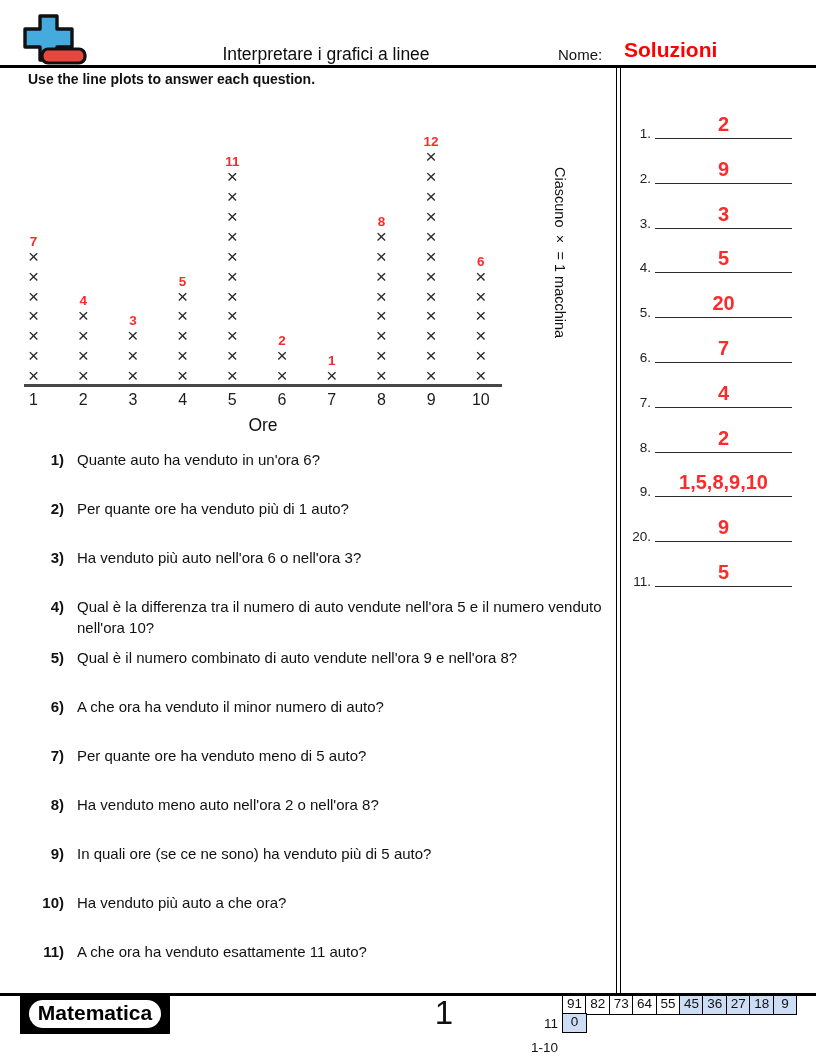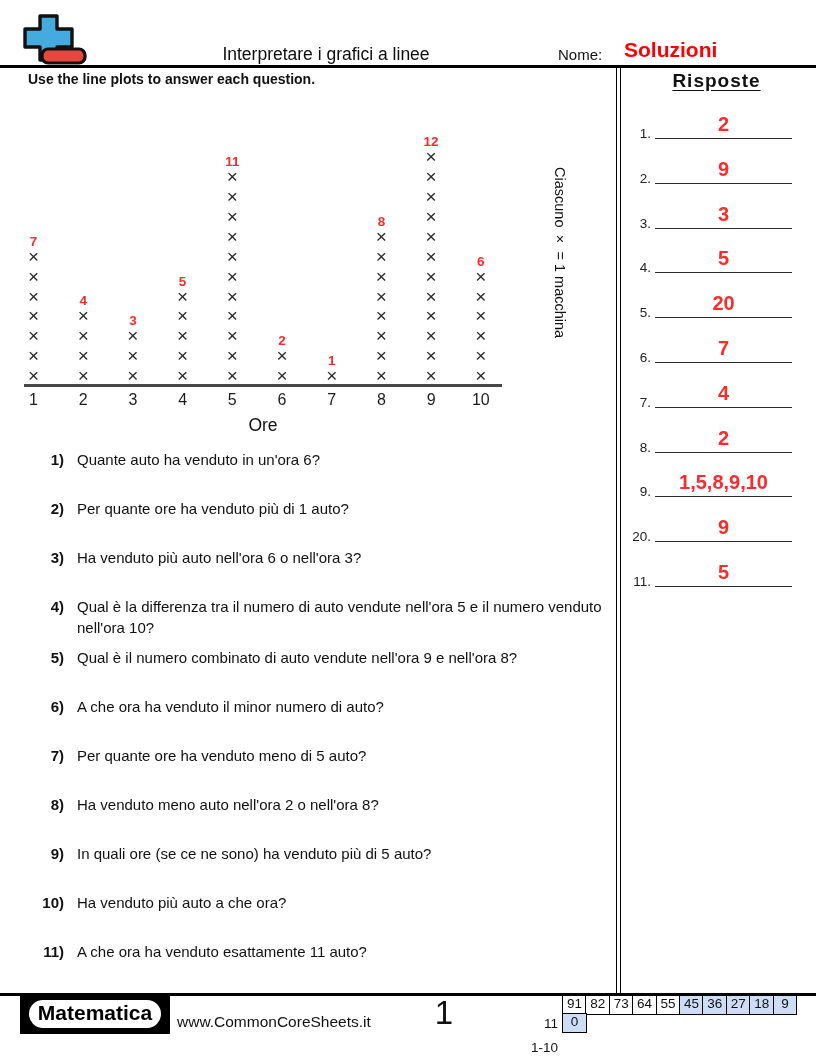--- a/index.html
+++ b/index.html
@@ -182,21 +182,20 @@
         <div class="x-mark">×</div>
         <div class="x-mark">×</div>
         <div class="x-mark">×</div>
         <div class="x-mark">×</div>
       </div>
       <div class="axis-tick-label" style="left: 456.8px;">10</div>
     </div>
 
   <div class="divider"></div>
 
-  <div class="risposte-title">Risposte</div>
   <div class="answers">
       <div class="answer-row" style="top: 109px;">
         <div class="ans-num">1.</div>
         <div class="ans-line"></div>
         <div class="ans-value">2</div>
       </div>
       <div class="answer-row" style="top: 153.8px;">
         <div class="ans-num">2.</div>
         <div class="ans-line"></div>
         <div class="ans-value">9</div>
@@ -292,21 +291,20 @@
       <div class="question-row" style="top: 941px;">
         <div class="q-num">11)</div>
         <div class="q-text">A che ora ha venduto esattamente 11 auto?</div>
       </div>
     </div>
 
   <div class="footer-rule"></div>
   <div class="brand-box">
     <div class="brand-pill">Matematica</div>
   </div>
-  <div class="website">www.CommonCoreSheets.it</div>
   <div class="page-number">1</div>
   <div class="score-label score-label-1">1-10</div>
   <div class="score-label score-label-2">11</div>
   <div class="score-table">
       <div class="score-row">
         <div class="score-cell">91</div>
         <div class="score-cell">82</div>
         <div class="score-cell">73</div>
         <div class="score-cell">64</div>
         <div class="score-cell">55</div>

